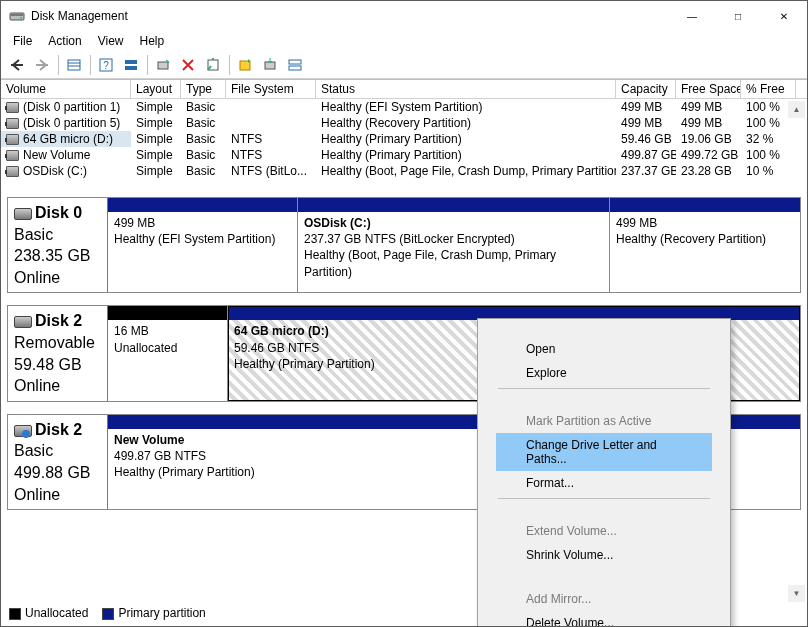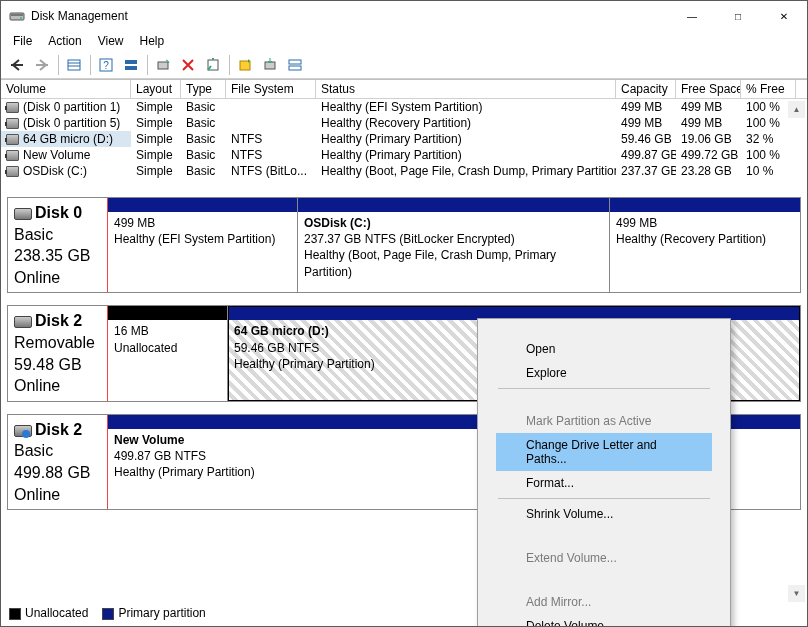--- a/index.html
+++ b/index.html
@@ -462,21 +462,21 @@
 </div>
 
 <div class="ctxmenu">
   <div class="mi enabled">Open</div>
   <div class="mi enabled">Explore</div>
   <div class="msep"></div>
   <div class="mi disabled">Mark Partition as Active</div>
   <div class="mi enabled highlight">Change Drive Letter and Paths...</div>
   <div class="mi enabled">Format...</div>
   <div class="msep"></div>
+  <div class="mi disabled">Extend Volume...</div>
   <div class="mi enabled">Shrink Volume...</div>
-  <div class="mi disabled">Extend Volume...</div>
   <div class="mi disabled">Add Mirror...</div>
   <div class="mi enabled">Delete Volume...</div>
   <div class="msep"></div>
   <div class="mi enabled">Properties</div>
   <div class="msep"></div>
   <div class="mi enabled">Help</div>
 </div>
 
 </body></html>

